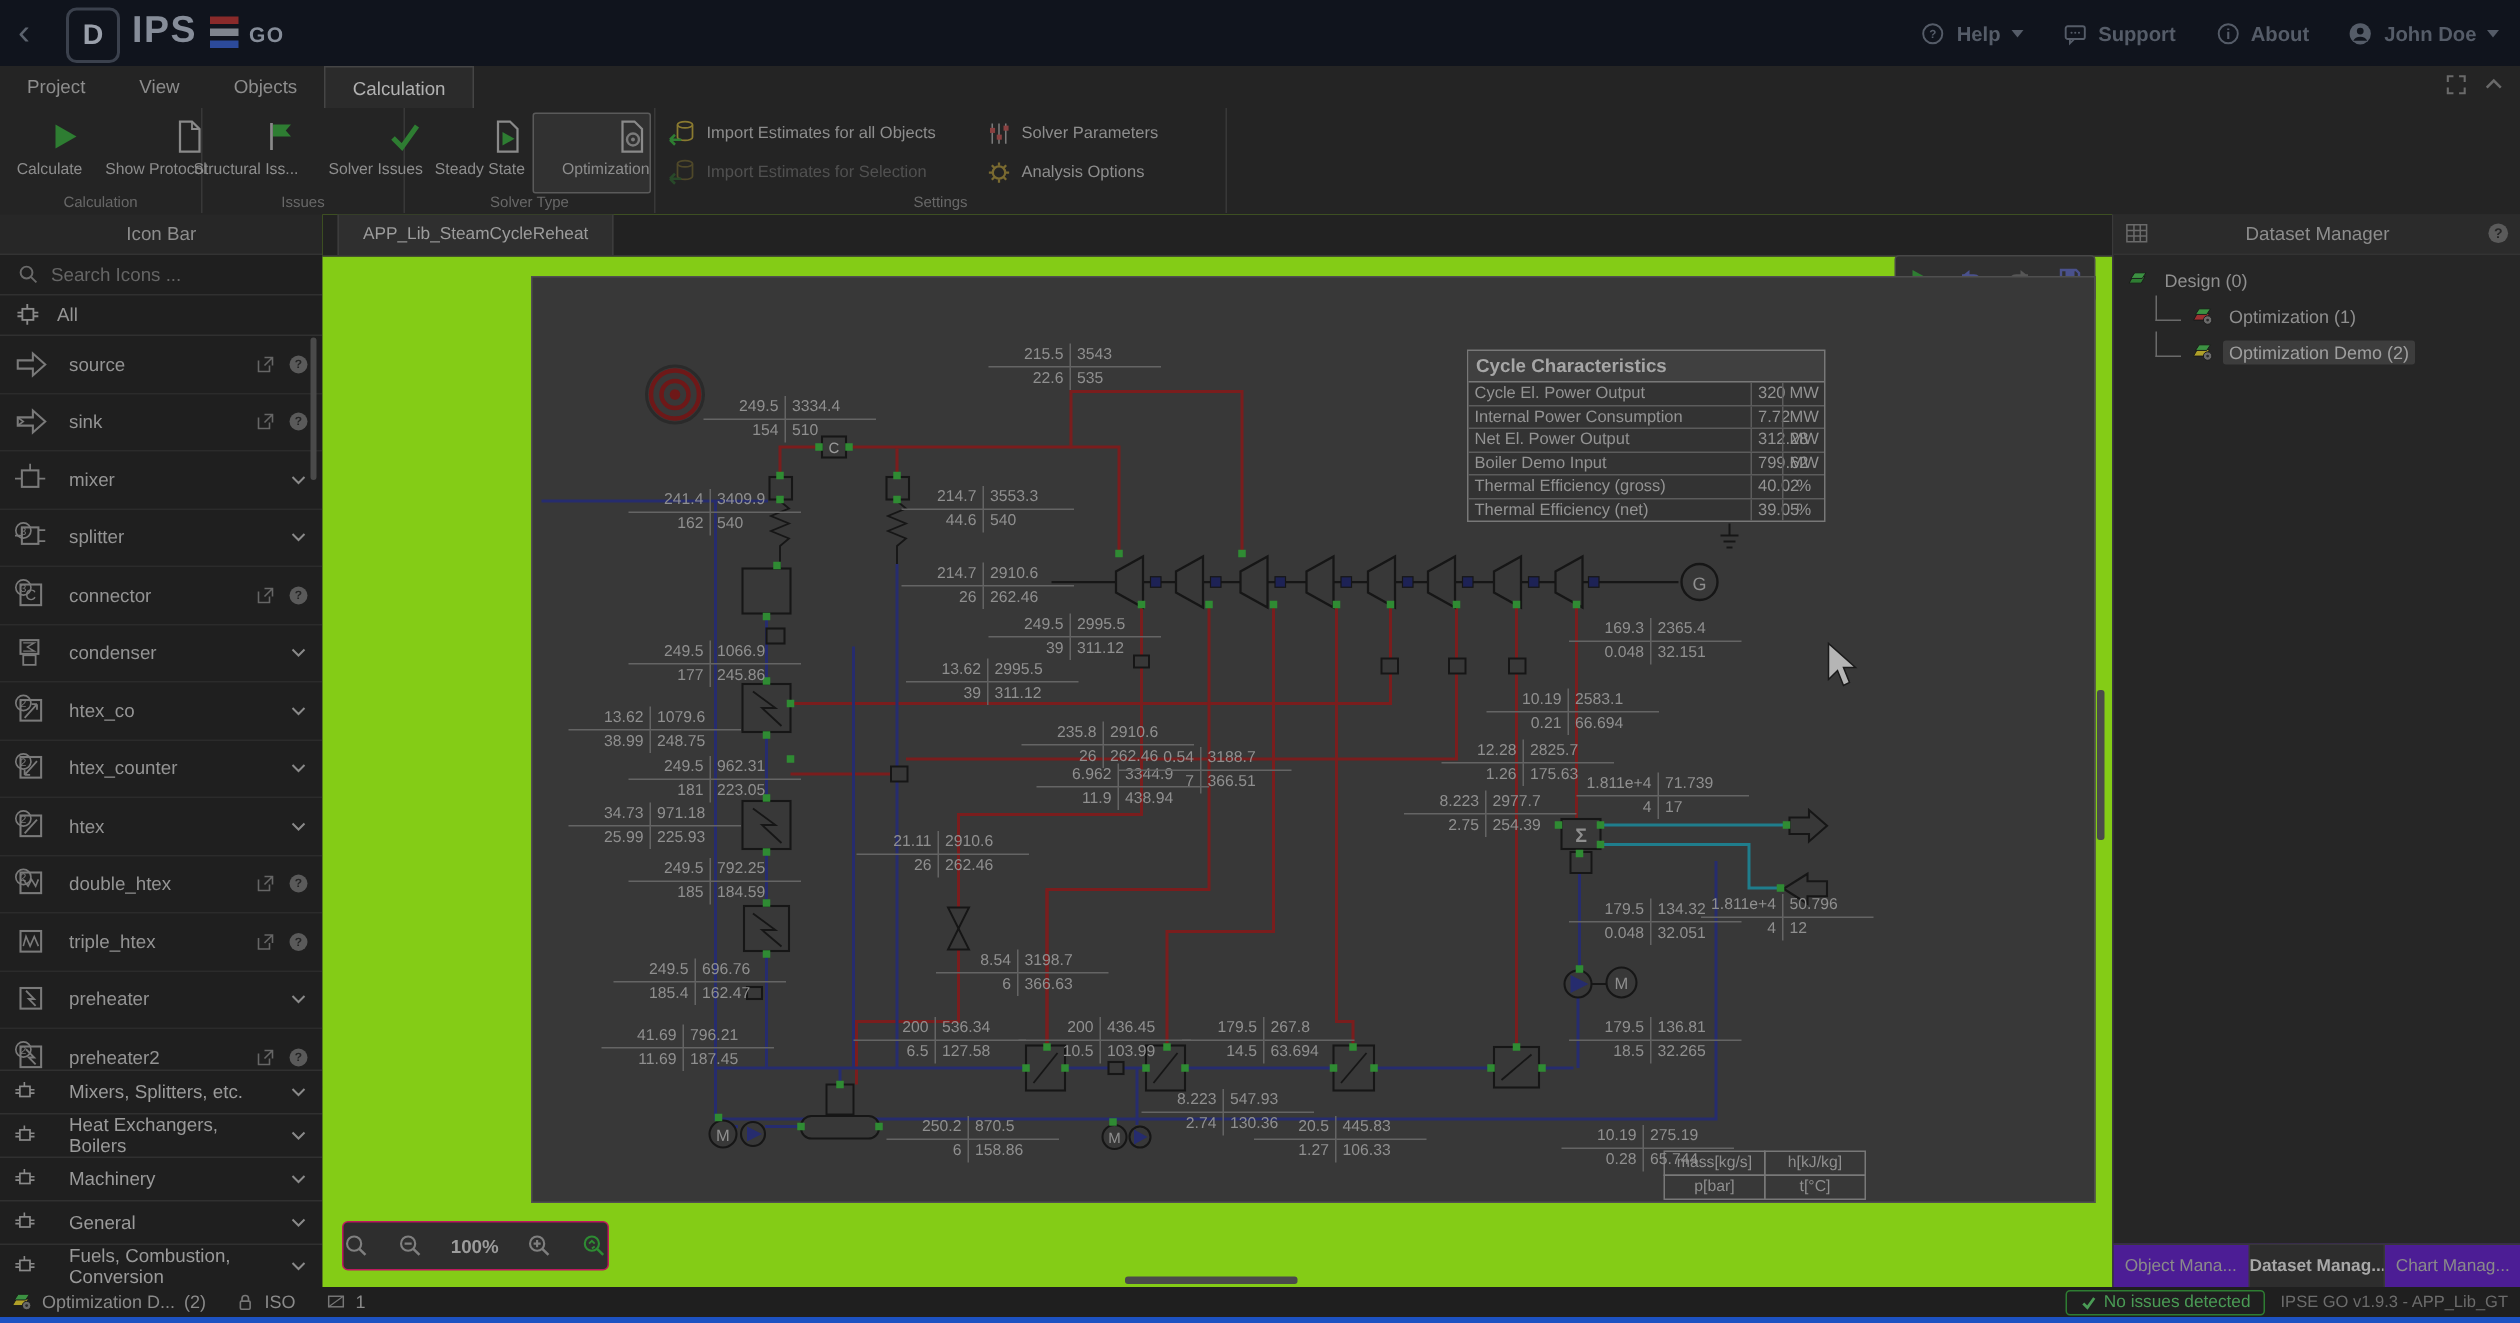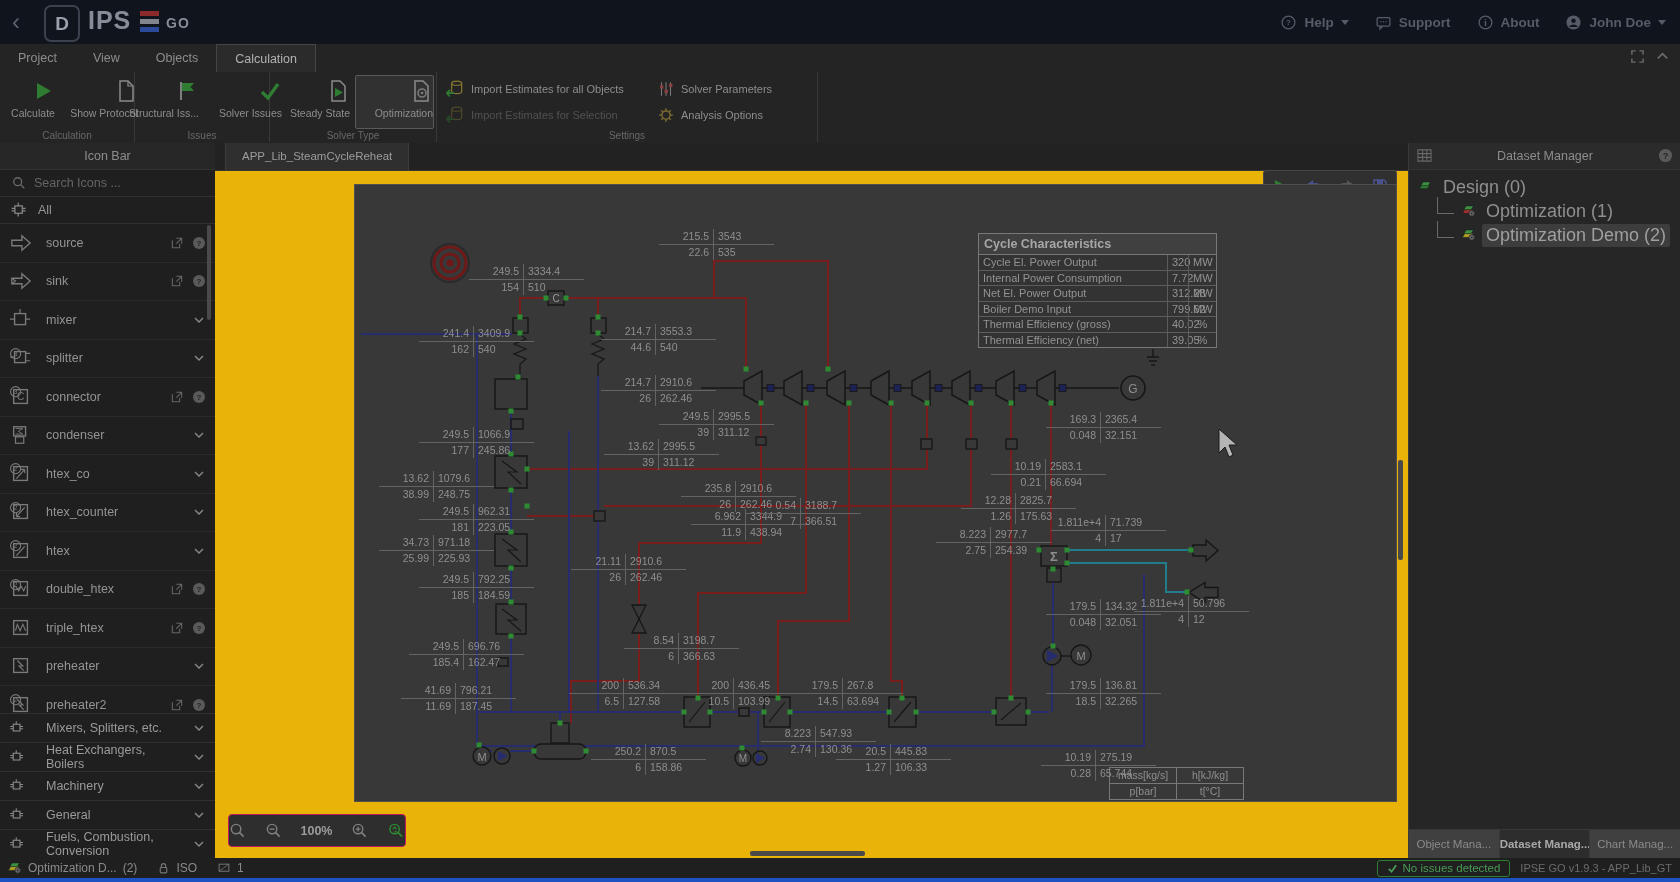--- a/index.html
+++ b/index.html
@@ -42,21 +42,21 @@
   #sb-all{left:0;top:54px;width:215px;height:27px;border-bottom:1px solid #303030;display:flex;align-items:center;gap:10px;padding-left:10px;box-sizing:border-box;}
   #sb-all span{color:#949494;font-size:12.5px;}
   #sb-items{left:0;top:81px;width:215px;height:491px;}
   .sb-item{height:38.5px;border-bottom:1px solid #2b2b2b;display:flex;align-items:center;box-sizing:border-box;padding:0 8px 0 10px;}
   .sb-item .lbl{color:#949494;font-size:12.5px;flex:1;margin-left:14px;}
   #sb-cats{left:0;bottom:0;width:215px;background:#1f1f1f;}
   .sb-cat{height:29px;border-top:1px solid #303030;display:flex;align-items:center;gap:20px;padding:0 8px;box-sizing:border-box;}
   .sb-cat .lbl{color:#9a9a9a;font-size:12.5px;flex:1;}
   #sb-scroll{left:207px;top:82px;width:4px;height:95px;background:#4a4a4a;border-radius:2px;}
   
-  #canvas{left:215px;top:143px;width:1193px;height:715px;background:#eab308;}
+  #canvas{left:215px;top:143px;width:1193px;height:715px;background:#84cc16;}
   #ctabbar{left:0;top:0;width:1193px;height:27px;background:#222;border-bottom:1px solid #363636;}
   #ctab{left:10px;top:0;height:27px;padding:0 16px;background:#2f2f2f;border-left:1px solid #3c3c3c;border-right:1px solid #3c3c3c;
     font-size:11.5px;color:#9c9c9c;line-height:27px;}
   #page{left:139px;top:41px;width:1041px;height:616px;background:#383838;border:1px solid #4f4f4f;box-sizing:content-box;}
   #runbar{left:1048px;top:27px;width:132px;height:30px;background:#303030;border:1px solid #474747;border-radius:3px;
     display:flex;align-items:center;justify-content:space-around;}
   #zoombar{left:13px;top:671px;width:176px;height:31px;background:#2e2e2e;border:1px solid #be185d;border-radius:4px;
     display:flex;align-items:center;justify-content:space-between;font-weight:bold;}
   #zoom-pct{color:#9c9c9c;font-size:12.5px;}
   #hscroll{left:535px;top:708px;width:115px;height:5px;background:#4a4a4a;border-radius:2px;}
@@ -78,24 +78,24 @@
   .crow .u{text-align:center;}
   
   #legend{left:755px;top:583px;display:grid;grid-template-columns:67px 67px;font-size:10.5px;color:#8f8f8f;}
   #legend div{border:1px solid #787878;margin:-1px 0 0 -1px;line-height:15px;text-align:center;height:15px;}
   
   #rpanel{left:1408px;top:143px;width:272px;height:715px;background:#262626;border-left:1px solid #3a3a3a;box-sizing:border-box;}
   #rp-head{left:0;top:0;width:272px;height:26px;background:#2b2b2b;border-bottom:1px solid #333;}
   #rp-title{width:100%;text-align:center;font-size:12.5px;color:#8d8d8d;line-height:26px;}
   #rp-tree{left:8px;top:32px;width:256px;}
   .tr-row{display:flex;align-items:center;gap:6px;height:24px;}
-  .tr-row .lbl{font-size:18px;color:#8f8f8f;padding:1px 4px;}
+  .tr-row .lbl{font-size:12px;color:#8f8f8f;padding:1px 4px;}
   .tr-row.sel .lbl{background:#3d3d3d;border-radius:2px;color:#9f9f9f;}
   .elbow{width:16px;height:16px;margin-left:8px;border-left:1px solid #6a6a6a;border-bottom:1px solid #6a6a6a;position:relative;top:-6px;}
-  #rp-tabs{left:0;bottom:0;width:272px;height:28px;background:#404040;border-top:1px solid #383838;display:flex;}
+  #rp-tabs{left:0;bottom:0;width:272px;height:28px;background:#4c1d95;border-top:1px solid #383838;display:flex;}
   .rp-tab{flex:1;text-align:center;font-size:11.5px;color:#8a8a8a;line-height:28px;border-right:1px solid #383838;white-space:nowrap;overflow:hidden;}
   .rp-tab.active{color:#a8a8a8;font-weight:bold;background:#2d2d2d;}
   
   #statusbar{left:0;top:858px;width:1680px;height:20px;background:#1f1f1f;display:flex;align-items:center;}
   #sb-left{display:flex;align-items:center;gap:6px;padding-left:6px;flex:1;}
   #sb-left span{font-size:12px;color:#8a8a8a;}
   #issues{display:flex;align-items:center;gap:5px;border:1px solid #2e7d32;border-radius:3px;padding:0 9px;height:15px;
     color:#4a9b55;font-size:11.5px;margin-right:10px;}
   #version{font-size:11px;color:#6c6c6c;margin-right:8px;white-space:nowrap;}
   #blueline{left:0;top:878px;width:1680px;height:4px;background:#1d52c2;}

